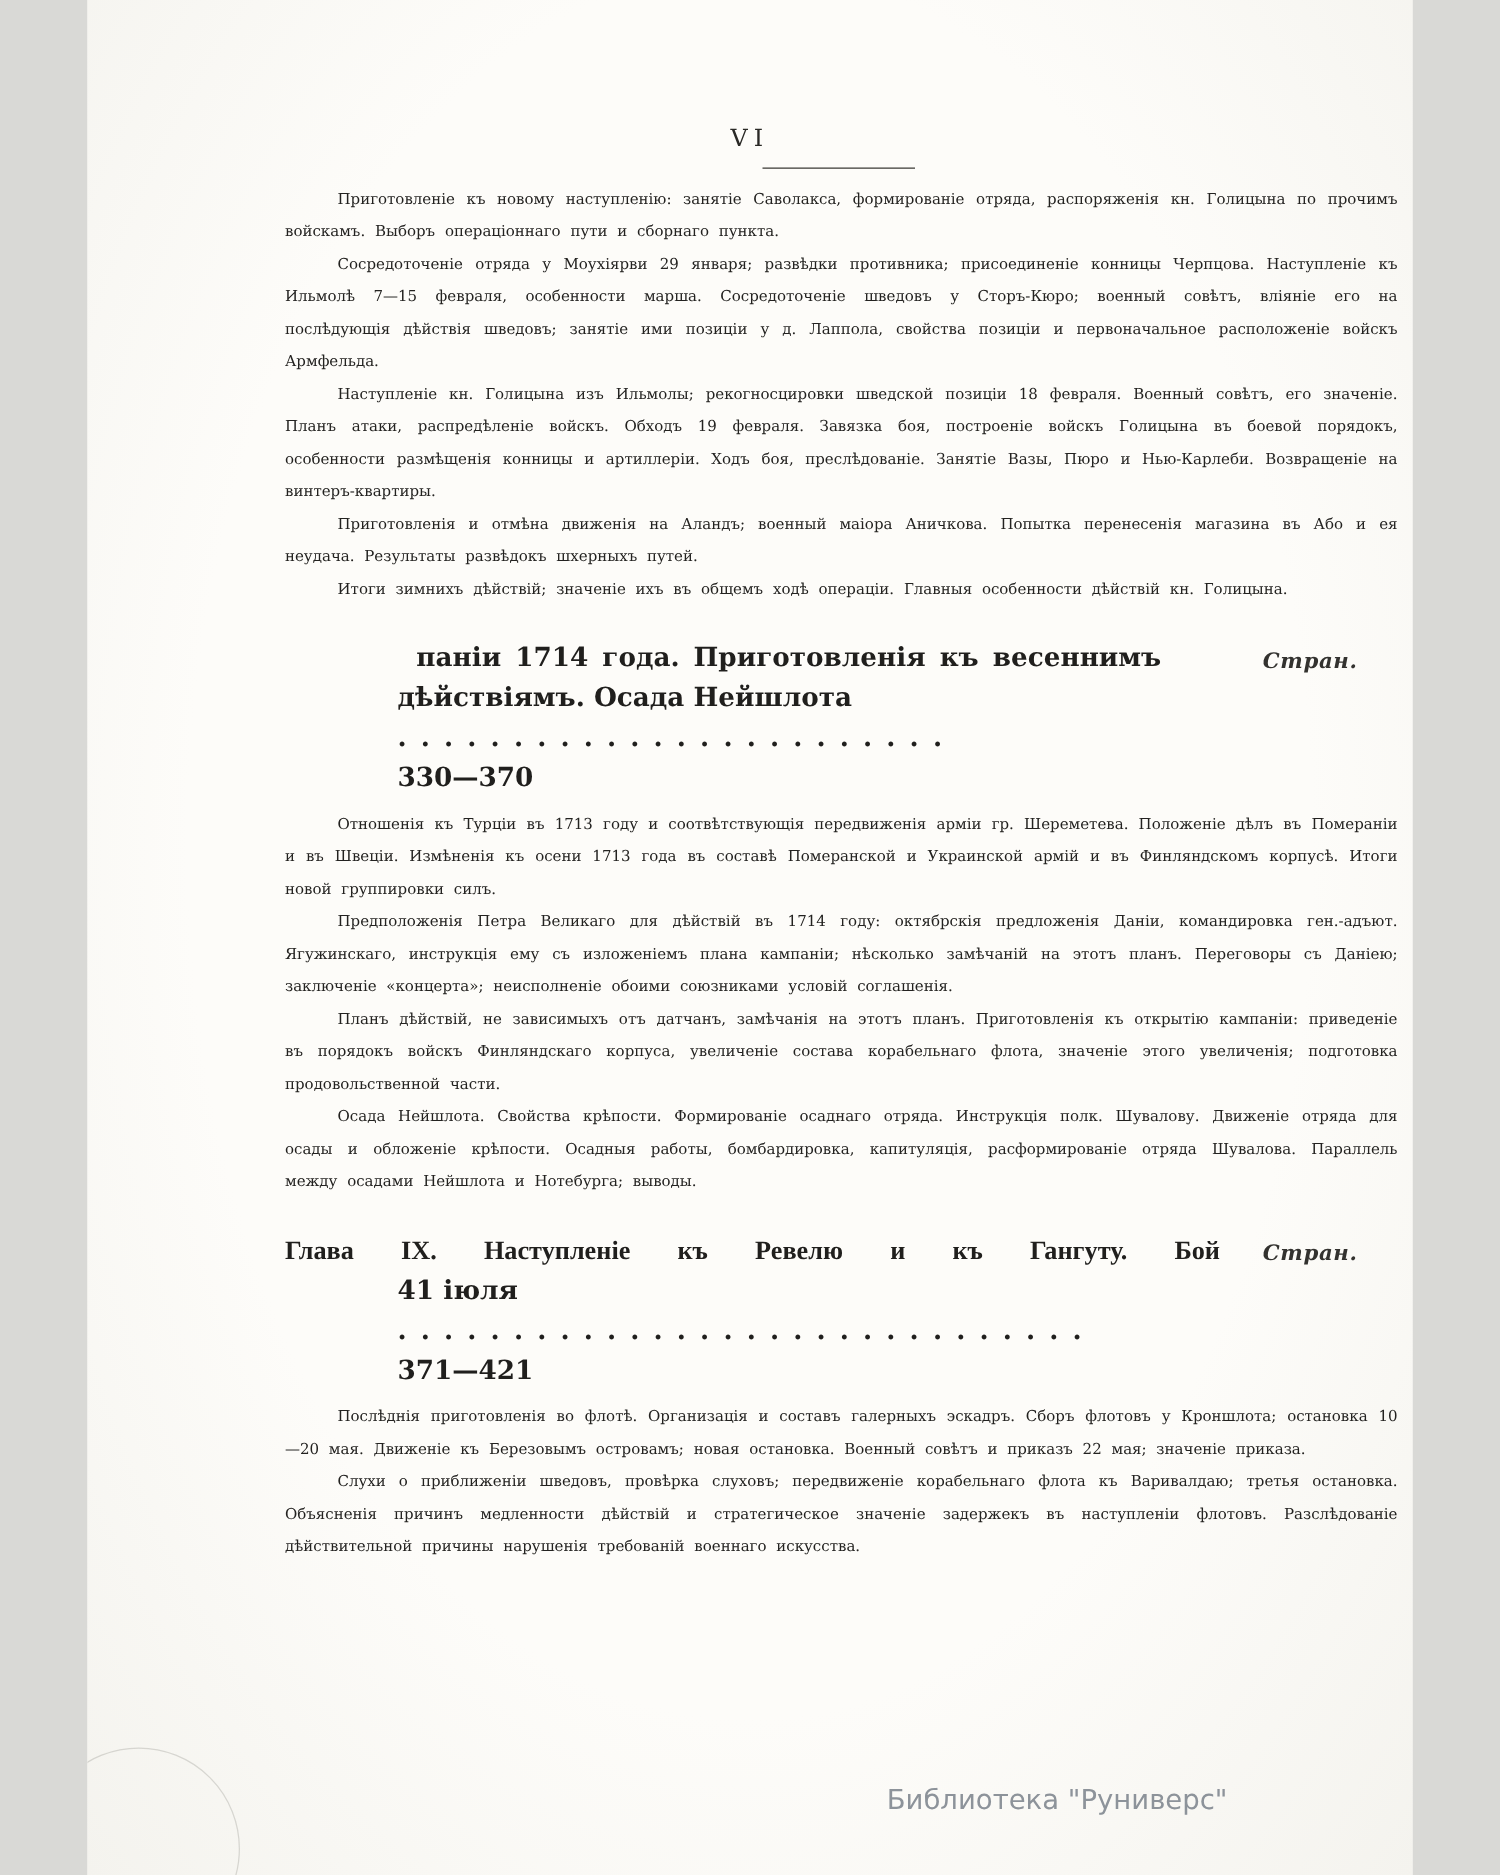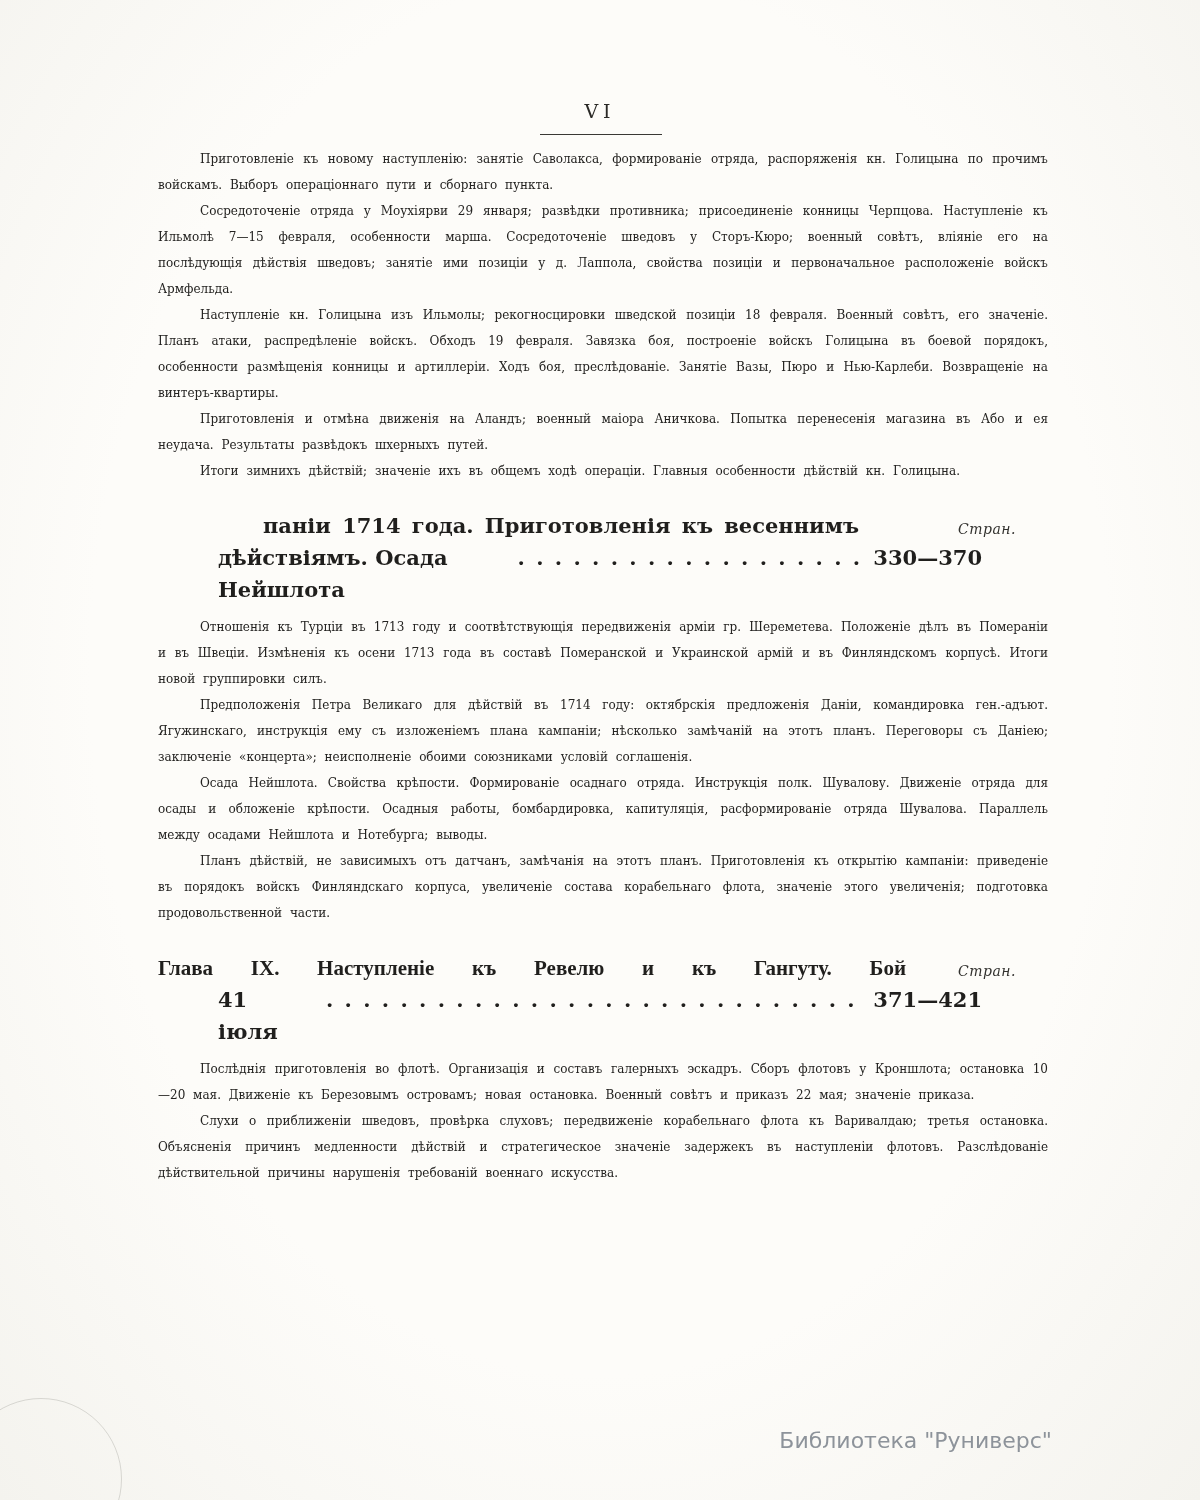--- a/index.html
+++ b/index.html
@@ -2,21 +2,21 @@
 <html><head>
 <meta charset="utf-8">
 <style>
   html, body {
     margin: 0;
     padding: 0;
     background: #d9d9d6;
   }
   .page {
     position: relative;
-    width: 1200px;
+    width: 1060px;
     height: 1500px;
     margin: 0 auto;
     background: #fbfaf6;
     background-image: radial-gradient(ellipse at 50% 45%, #fdfcf9 60%, #f4f3ee 100%);
     font-family: "DejaVu Serif", "Liberation Serif", serif;
     color: #222120;
     overflow: hidden;
   }
   .folio {
     position: absolute;
@@ -56,41 +56,42 @@
     margin-bottom: 8px;
     font-weight: bold;
     font-size: 21px;
     line-height: 32px;
     color: #201f1d;
   }
   .column-label {
     position: absolute;
     right: 32px;
     top: 3px;
-    font-weight: normal;
+    font-weight: bold;
     font-style: italic;
-    font-size: 14px;
+    font-size: 17px;
     letter-spacing: 0.5px;
     color: #33322f;
   }
   .h-line {
     text-align: justify;
     text-align-last: justify;
   }
   .h-line1-c8 { width: 742px; }
   .h-line1-c9 { width: 748px; font-family: Liberation Serif, serif; }
   .h-line2-c8 {
     margin-left: 105px;
     width: 596px;
   }
   .h-line3 {
-    margin-left: 60px;
+    margin-left: 76px;
     width: 764px;
     display: flex;
     align-items: baseline;
+    flex-direction: column;
   }
   .h-line3 .leader {
     flex: 1 1 auto;
     overflow: hidden;
     white-space: nowrap;
     margin: 0 12px 0 14px;
     letter-spacing: 2px;
     font-weight: bold;
   }
   .h-line3 .pages {
@@ -137,22 +138,22 @@
       <div class="h-line h-line2-c8">паніи 1714 года. Приготовленія къ весеннимъ</div>
       <div class="h-line3">
         <span>дѣйствіямъ. Осада Нейшлота</span>
         <span class="leader">. . . . . . . . . . . . . . . . . . . . . . . .</span>
         <span class="pages">330—370</span>
       </div>
     </section>
 
     <p class="body-par">Отношенія къ Турціи въ 1713 году и соотвѣтствующія передвиженія арміи гр. Шереметева. Положеніе дѣлъ въ Помераніи и въ Швеціи. Измѣненія къ осени 1713 года въ составѣ Померанской и Украинской армій и въ Финляндскомъ корпусѣ. Итоги новой группировки силъ.</p>
     <p class="body-par">Предположенія Петра Великаго для дѣйствій въ 1714 году: октябрскія предложенія Даніи, командировка ген.-адъют. Ягужинскаго, инструкція ему съ изложеніемъ плана кампаніи; нѣсколько замѣчаній на этотъ планъ. Переговоры съ Даніею; заключеніе «концерта»; неисполненіе обоими союзниками условій соглашенія.</p>
+    <p class="body-par">Планъ дѣйствій, не зависимыхъ отъ датчанъ, замѣчанія на этотъ планъ. Приготовленія къ открытію кампаніи: приведеніе въ порядокъ войскъ Финляндскаго корпуса, увеличеніе состава корабельнаго флота, значеніе этого увеличенія; подготовка продовольственной части.</p>
     <p class="body-par">Осада Нейшлота. Свойства крѣпости. Формированіе осаднаго отряда. Инструкція полк. Шувалову. Движеніе отряда для осады и обложеніе крѣпости. Осадныя работы, бомбардировка, капитуляція, расформированіе отряда Шувалова. Параллель между осадами Нейшлота и Нотебурга; выводы.</p>
-    <p class="body-par">Планъ дѣйствій, не зависимыхъ отъ датчанъ, замѣчанія на этотъ планъ. Приготовленія къ открытію кампаніи: приведеніе въ порядокъ войскъ Финляндскаго корпуса, увеличеніе состава корабельнаго флота, значеніе этого увеличенія; подготовка продовольственной части.</p>
 
     <section class="chapter-heading">
       <span class="column-label">Стран.</span>
       <div class="h-line h-line1-c9">Глава IX. Наступленіе къ Ревелю и къ Гангуту. Бой</div>
       <div class="h-line3">
         <span>41 іюля</span>
         <span class="leader">. . . . . . . . . . . . . . . . . . . . . . . . . . . . . .</span>
         <span class="pages">371—421</span>
       </div>
     </section>

